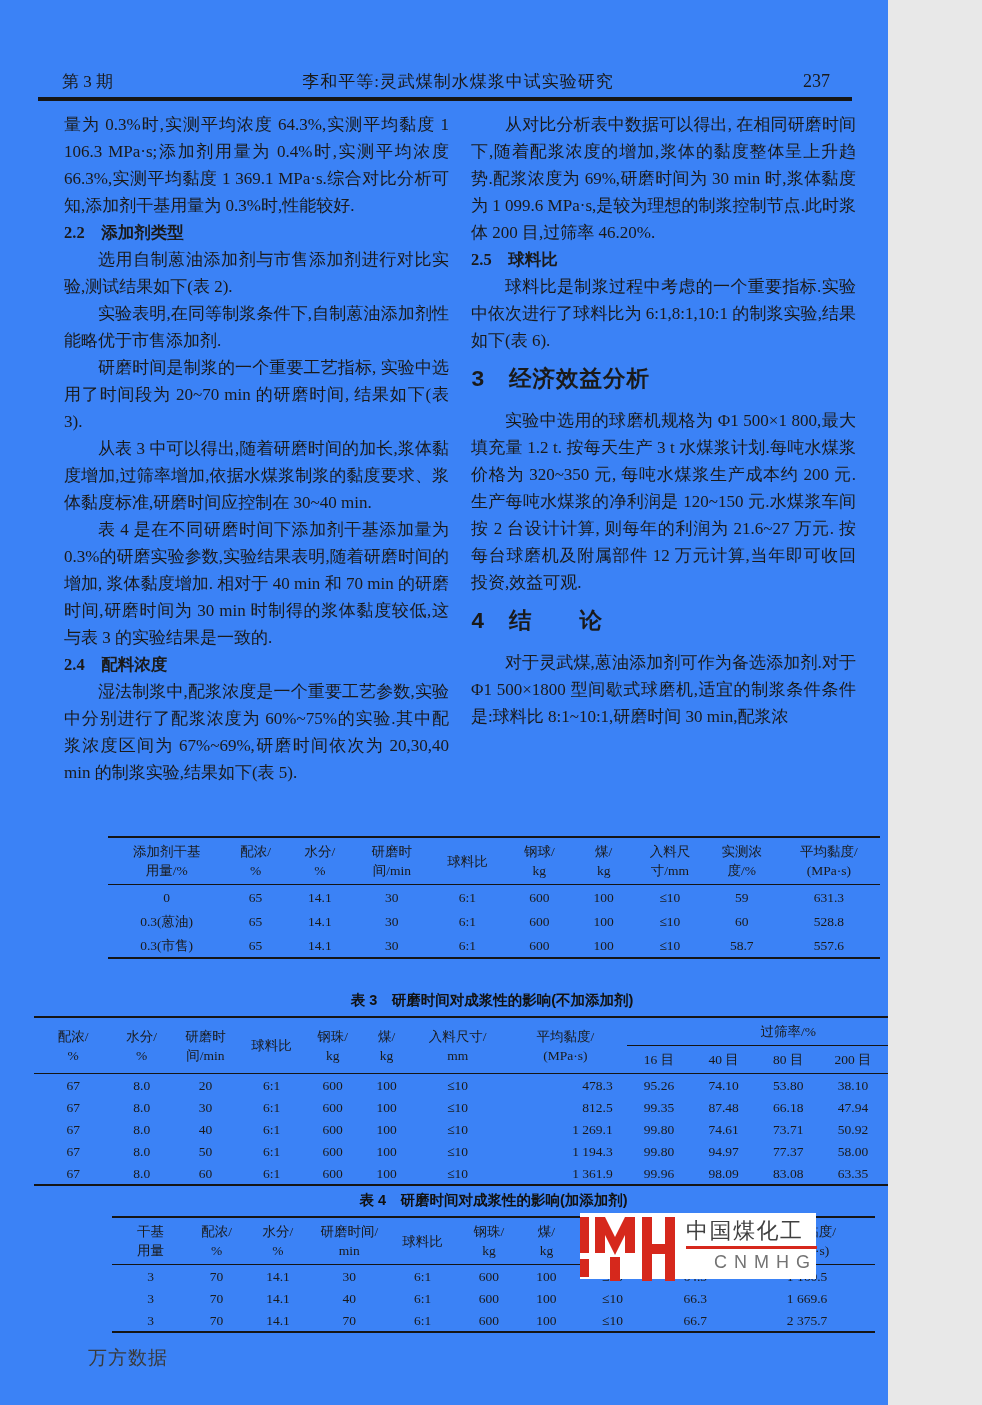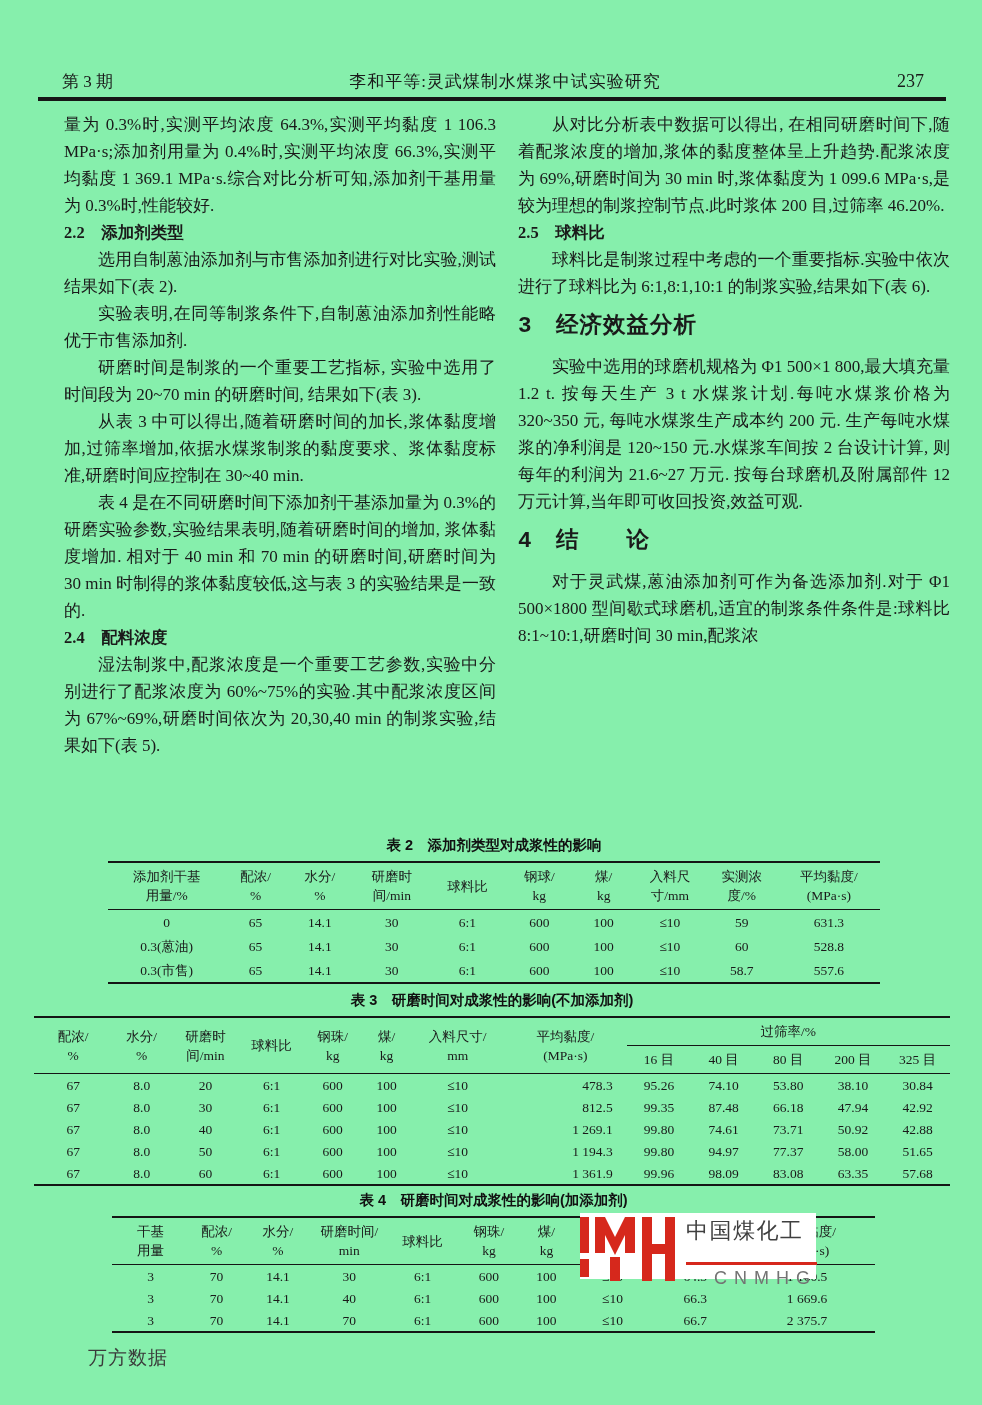--- a/index.html
+++ b/index.html
@@ -1,16 +1,16 @@
 <!DOCTYPE html>
 <html><head>
 <meta charset="utf-8">
 <style>
   html,body{margin:0;padding:0;background:#e8e8e8;}
-  .page{position:relative;width:982px;height:1405px;background:#86efac;overflow:hidden;
+  .page{position:relative;width:888px;height:1405px;background:#3b82f6;overflow:hidden;
         font-family:"Liberation Serif","DejaVu Serif",serif;color:#1a1a1a;}
   
   .pheader{position:absolute;top:70px;left:62px;right:58px;display:flex;align-items:baseline;font-size:17px;}
   .pheader .issue{flex:0 0 auto;}
   .pheader .rtitle{flex:1 1 auto;text-align:center;letter-spacing:1px;}
   .pheader .pnum{flex:0 0 auto;font-size:18px;}
   .head-rule{position:absolute;top:97px;left:38px;right:36px;height:4px;background:#161616;}
   
   .columns{position:absolute;top:111px;left:36px;right:32px;display:flex;gap:22px;margin-left:28px;}
   .col{width:50%;text-align:justify;}
@@ -37,21 +37,21 @@
   table.tight td{padding:2.5px 1px;}
   th.span-th{border-bottom:1.2px solid #151515;padding:2px 1px;}
   #table3 td:nth-child(8){text-align:right;padding-right:14px;}
   #table3 th:nth-child(8){text-align:center;}
   
   .watermark{position:absolute;left:468px;top:22px;width:236px;height:66px;background:#ffffff;
              display:flex;align-items:flex-start;gap:10px;}
   .wm-logo{flex:0 0 auto;margin-top:2px;}
   .wm-text{display:flex;flex-direction:column;margin-top:6px;}
   .wm-cn{font-family:"Liberation Sans","DejaVu Sans",sans-serif;font-size:22px;color:#3f3f3f;
-         letter-spacing:1.5px;border-bottom:3px solid #d6281c;padding-bottom:19px;line-height:24px;}
+         letter-spacing:1.5px;border-bottom:3px solid #d6281c;padding-bottom:3px;line-height:24px;}
   .wm-en{font-family:"Liberation Sans","DejaVu Sans",sans-serif;font-size:18px;color:#737373;
          letter-spacing:7px;margin-top:3px;line-height:20px;margin-left:28px;}
   
   .pfooter{position:absolute;left:88px;top:1345px;font-family:"Liberation Sans","DejaVu Sans",sans-serif;
            font-size:19px;color:#3a3a3a;letter-spacing:1px;}
 </style>
 </head>
 <body>
 
 <div class="page">
@@ -80,21 +80,20 @@
         <div class="h2">2.5　球料比</div>
         <p class="body-indent">球料比是制浆过程中考虑的一个重要指标.实验中依次进行了球料比为 6:1,8:1,10:1 的制浆实验,结果如下(表 6).</p>
         <div class="h1">3　经济效益分析</div>
         <p class="body-indent">实验中选用的球磨机规格为 Φ1 500×1 800,最大填充量 1.2 t. 按每天生产 3 t 水煤浆计划.每吨水煤浆价格为 320~350 元, 每吨水煤浆生产成本约 200 元. 生产每吨水煤浆的净利润是 120~150 元.水煤浆车间按 2 台设计计算, 则每年的利润为 21.6~27 万元. 按每台球磨机及附属部件 12 万元计算,当年即可收回投资,效益可观.</p>
         <div class="h1">4　结　　论</div>
         <p class="body-indent">对于灵武煤,蒽油添加剂可作为备选添加剂.对于 Φ1 500×1800 型间歇式球磨机,适宜的制浆条件条件是:球料比 8:1~10:1,研磨时间 30 min,配浆浓</p>
       </div>
   </div>
 
   <div class="tsection t2sec">
-    <div class="tcaption">表 2　添加剂类型对成浆性的影响</div>
     <table class="ptable" id="table2">
         <colgroup>
           <col style="width: 15.5%;">
           <col style="width: 8%;">
           <col style="width: 9%;">
           <col style="width: 10%;">
           <col style="width: 10%;">
           <col style="width: 9%;">
           <col style="width: 8%;">
           <col style="width: 9.5%;">

